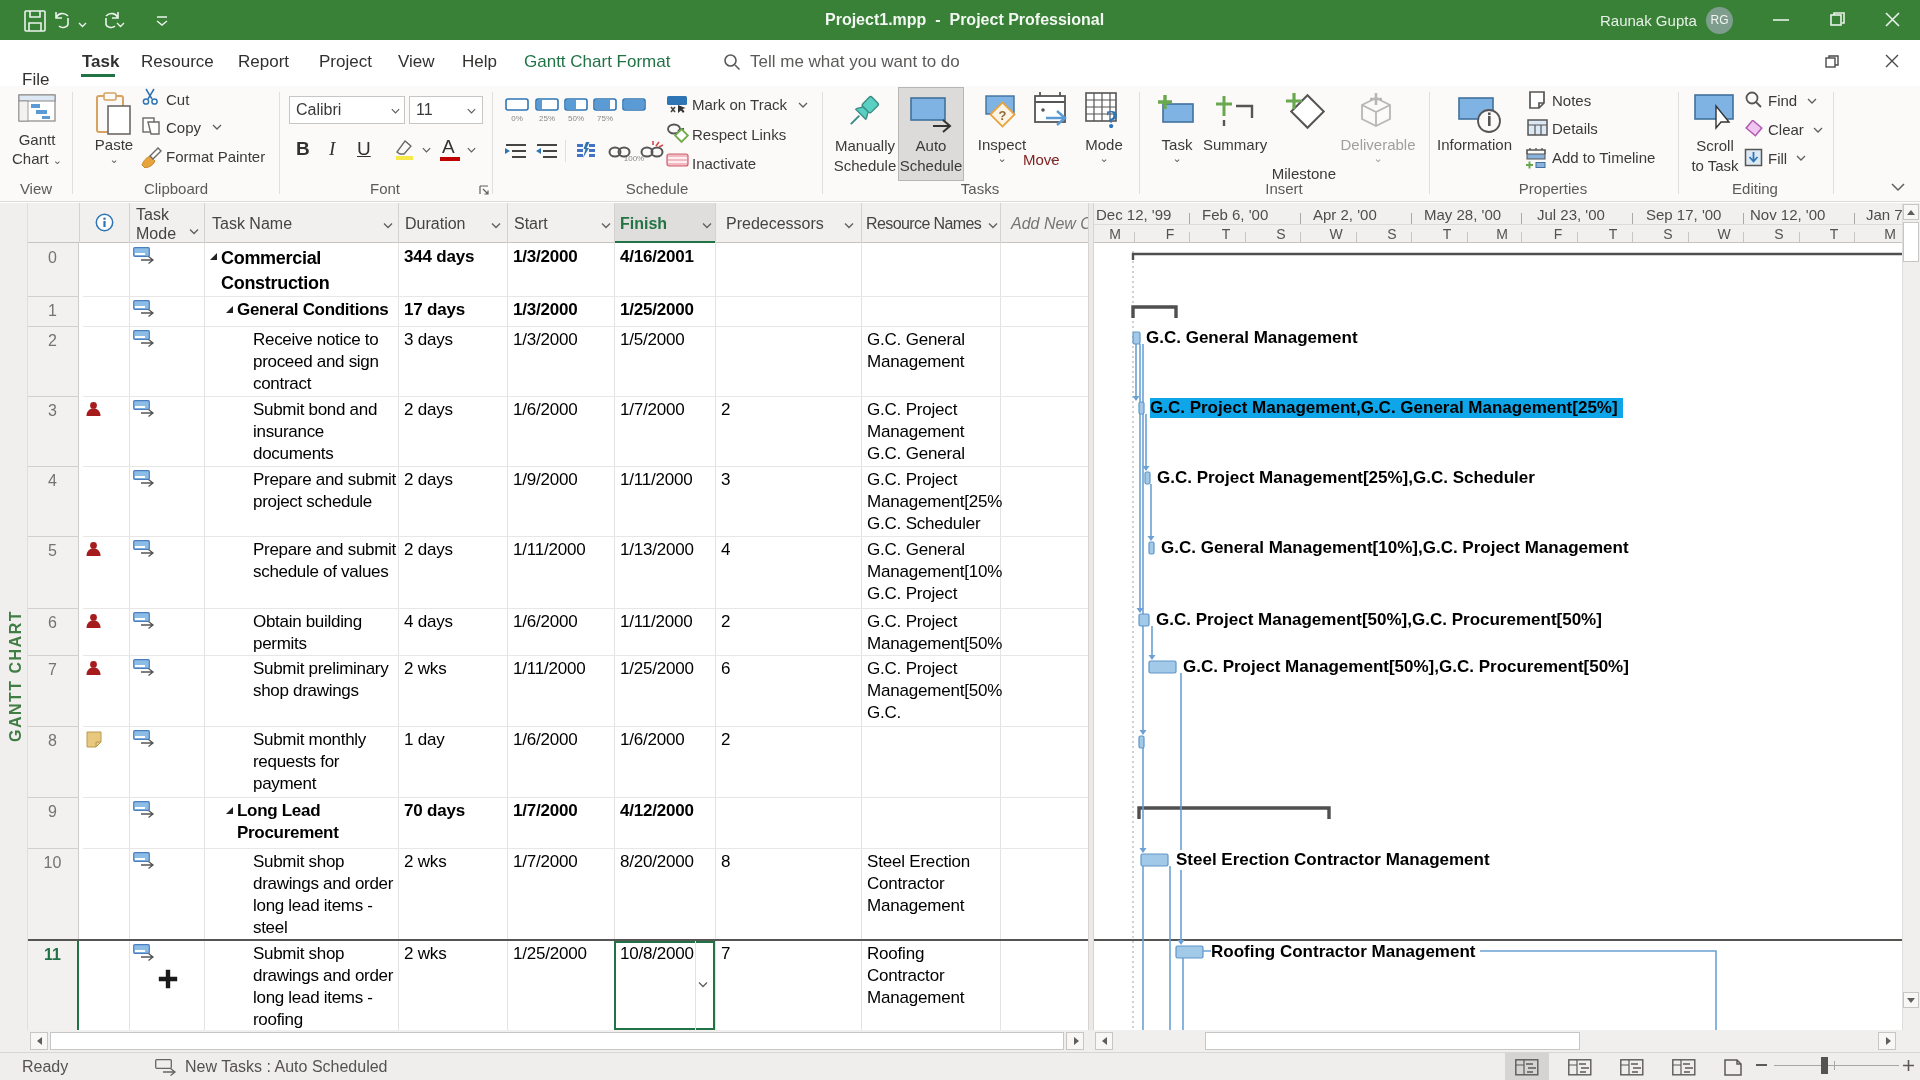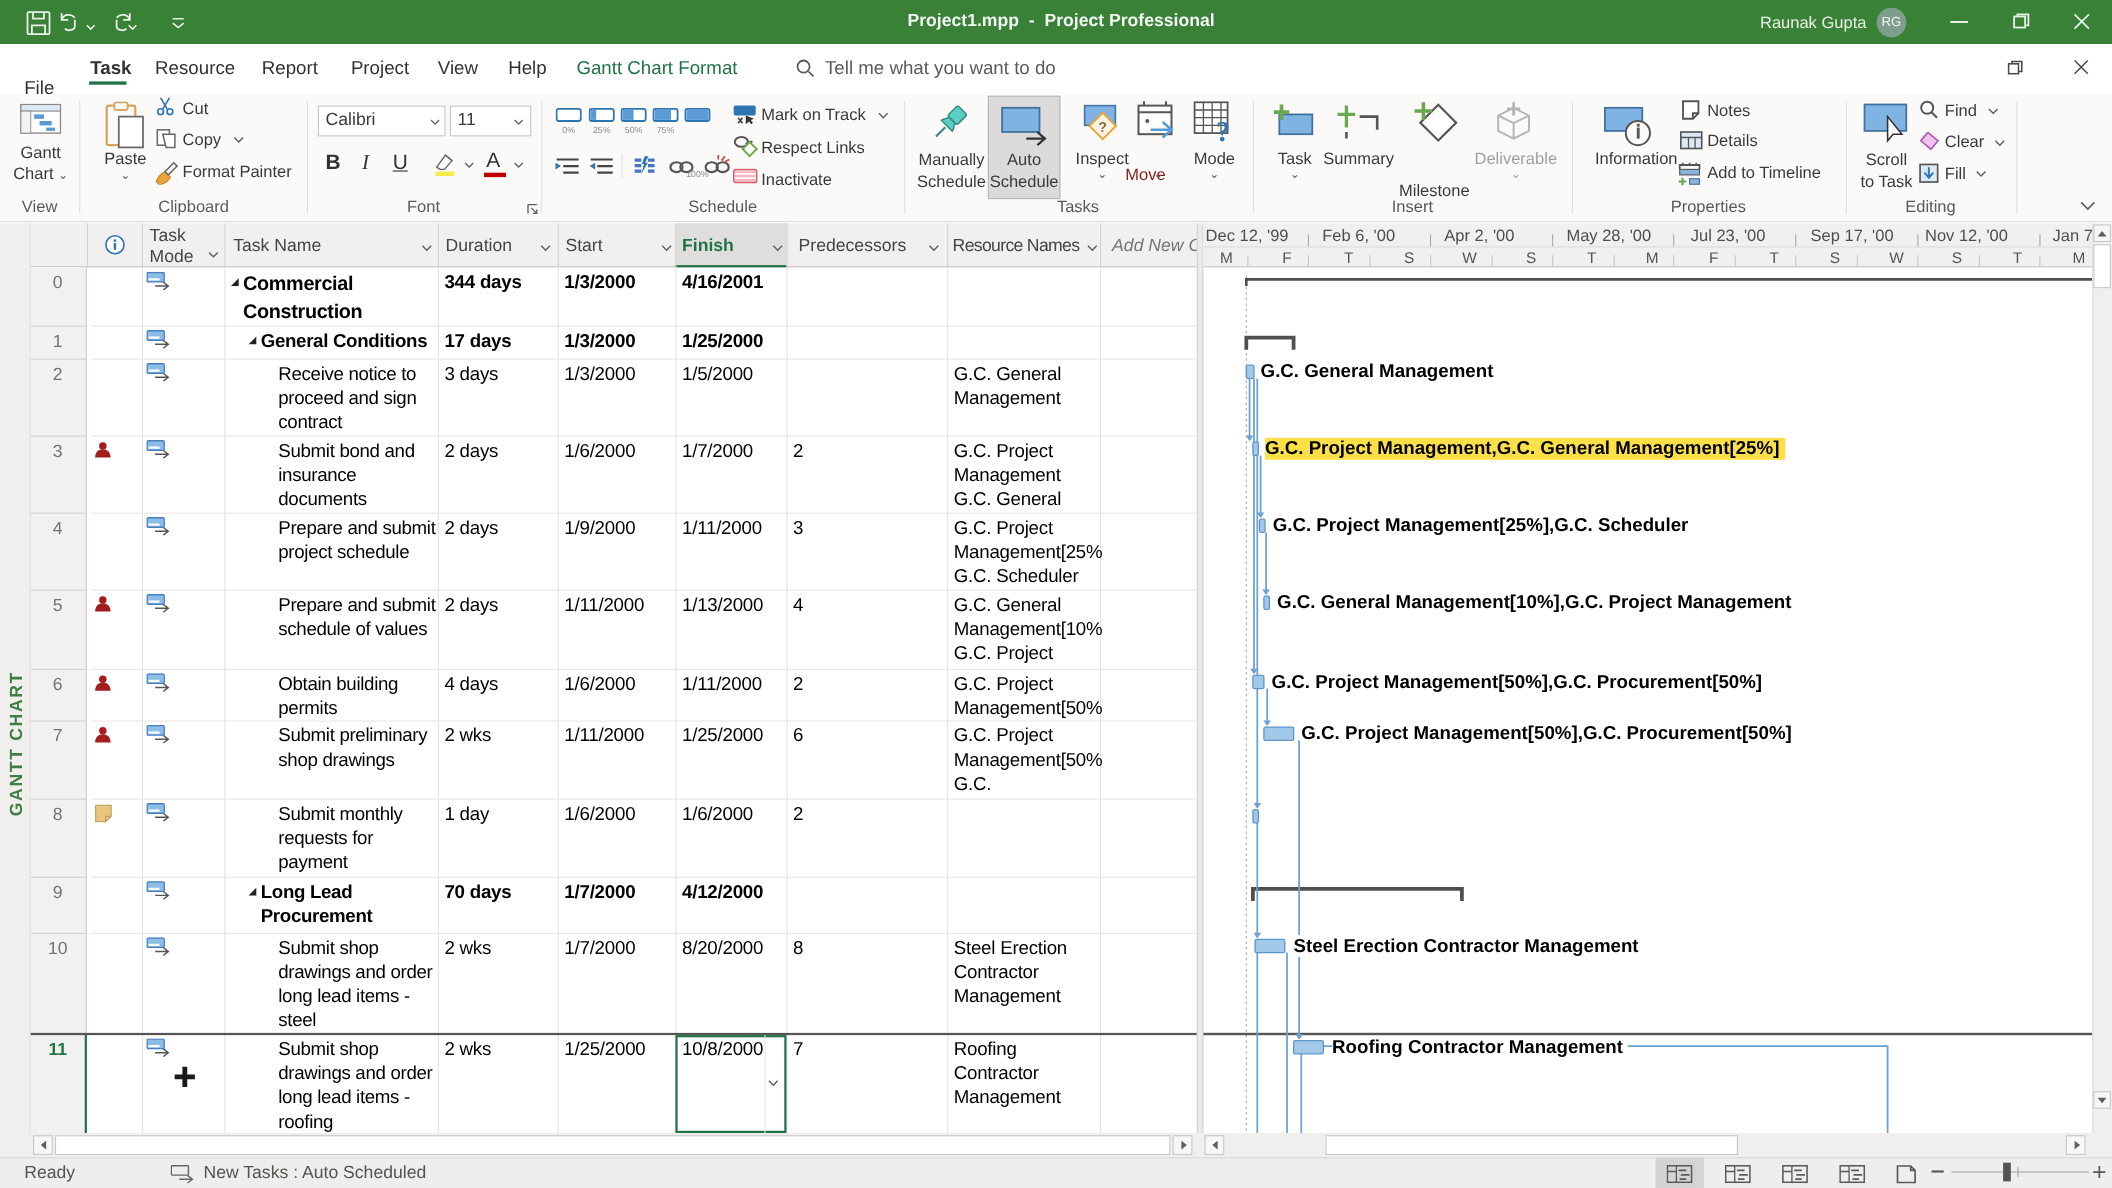--- a/index.html
+++ b/index.html
@@ -296,21 +296,21 @@
   </svg>
 <div class="abs" style="left:1338px;top:136px;width:80px;text-align:center;font-size:15px;color:#a19f9d;">Deliverable</div>
 <div class="abs" style="left:1338px;top:152px;width:80px;text-align:center;font-size:11px;color:#a19f9d;">⌄</div>
 
 <svg class="abs" style="left:1455px;top:92px" width="48" height="44" viewBox="0 0 48 44">
 <rect x="4" y="6" width="34" height="21" fill="#7eb3e3" stroke="#41719c" stroke-width="1.6"></rect>
 <circle cx="34" cy="29" r="11" fill="#fbfaf9" stroke="#555" stroke-width="1.8"></circle>
 <rect x="33" y="24" width="2.6" height="10" fill="#555"></rect>
     <rect x="33" y="20.5" width="2.6" height="2.6" fill="#555"></rect>
 </svg>
-<div class="abs" style="left:1437px;top:136px;width:88px;text-align:right;font-size:15px;color:#3b3a39;">Information</div>
+<div class="abs" style="left:1437px;top:136px;width:88px;text-align:left;font-size:15px;color:#3b3a39;">Information</div>
 <svg class="abs" style="left:1527px;top:90px" width="20" height="20" viewBox="0 0 20 20">
 <path d="M3 2 h14 v11 l-5 5 h-9 z" fill="#fff" stroke="#555" stroke-width="1.7"></path>
     <path d="M17 13 h-5 v5" fill="none" stroke="#555" stroke-width="1.7"></path>
 </svg>
 <div class="rlab" style="left:1552px;top:92px;">Notes</div>
 <svg class="abs" style="left:1527px;top:119px" width="22" height="18" viewBox="0 0 22 18">
 <rect x="1" y="1" width="19" height="15" fill="#dce9f5" stroke="#555" stroke-width="1.5"></rect>
 <path d="M1 6 h19 M8 6 v10 M14 6 v10" stroke="#555" stroke-width="1.2"></path>
 </svg>
 <div class="rlab" style="left:1552px;top:120px;">Details</div>
@@ -688,21 +688,21 @@
     <rect x="45" y="159" width="5" height="12" rx="1.5" fill="#a3c9e8" stroke="#5f96c9" stroke-width="1.2"></rect>
     <rect x="51" y="229" width="5" height="12" rx="1.5" fill="#a3c9e8" stroke="#5f96c9" stroke-width="1.2"></rect>
     <rect x="55" y="299" width="5" height="12" rx="1.5" fill="#a3c9e8" stroke="#5f96c9" stroke-width="1.2"></rect>
     <rect x="45" y="371" width="10" height="12" rx="1.5" fill="#a3c9e8" stroke="#5f96c9" stroke-width="1.2"></rect>
     <rect x="55" y="418" width="27" height="12" rx="1.5" fill="#a3c9e8" stroke="#5f96c9" stroke-width="1.2"></rect>
     <rect x="45" y="493" width="5" height="12" rx="1.5" fill="#a3c9e8" stroke="#5f96c9" stroke-width="1.2"></rect>
     <rect x="47" y="611" width="27" height="12" rx="1.5" fill="#a3c9e8" stroke="#5f96c9" stroke-width="1.2"></rect>
     <rect x="82" y="703" width="27" height="12" rx="1.5" fill="#a3c9e8" stroke="#5f96c9" stroke-width="1.2"></rect>
   </svg>
 <div class="abs" style="left:1146px;top:328px;font-size:17px;font-weight:bold;color:#000;white-space:nowrap;background:#fff;padding:0 5px 0 0;">G.C. General Management</div>
-<div class="abs" style="left:1150px;top:398px;font-size:17px;font-weight:bold;color:#000;white-space:nowrap;background:#fde047;padding:0 5px 0 0;">G.C. Project Management,G.C. General Management[25%]</div>
+<div class="abs" style="left:1150px;top:398px;font-size:17px;font-weight:bold;color:#000;white-space:nowrap;background:#0ea5e9;padding:0 5px 0 0;">G.C. Project Management,G.C. General Management[25%]</div>
 <div class="abs" style="left:1157px;top:468px;font-size:17px;font-weight:bold;color:#000;white-space:nowrap;background:#fff;padding:0 5px 0 0;">G.C. Project Management[25%],G.C. Scheduler</div>
 <div class="abs" style="left:1161px;top:538px;font-size:17px;font-weight:bold;color:#000;white-space:nowrap;background:#fff;padding:0 5px 0 0;">G.C. General Management[10%],G.C. Project Management</div>
 <div class="abs" style="left:1156px;top:610px;font-size:17px;font-weight:bold;color:#000;white-space:nowrap;background:#fff;padding:0 5px 0 0;">G.C. Project Management[50%],G.C. Procurement[50%]</div>
 <div class="abs" style="left:1183px;top:657px;font-size:17px;font-weight:bold;color:#000;white-space:nowrap;background:#fff;padding:0 5px 0 0;">G.C. Project Management[50%],G.C. Procurement[50%]</div>
 <div class="abs" style="left:1176px;top:850px;font-size:17px;font-weight:bold;color:#000;white-space:nowrap;background:#fff;padding:0 5px 0 0;">Steel Erection Contractor Management</div>
 <div class="abs" style="left:1211px;top:942px;font-size:17px;font-weight:bold;color:#000;white-space:nowrap;background:#fff;padding:0 5px 0 0;">Roofing Contractor Management</div>
 <div class="abs" style="left:1902px;top:203px;width:18px;height:827px;background:#f1efee;border-left:1px solid #e0deda;"></div>
 <div class="abs" style="left:1903px;top:204px;width:16px;height:16px;background:#f8f7f6;border:1px solid #c8c6c4;"></div>
 <svg class="abs" style="left:1906px;top:209px" width="10" height="7" viewBox="0 0 10 7">
     <path d="M5 1 L9 6 H1 z" fill="#605e5c"></path>

